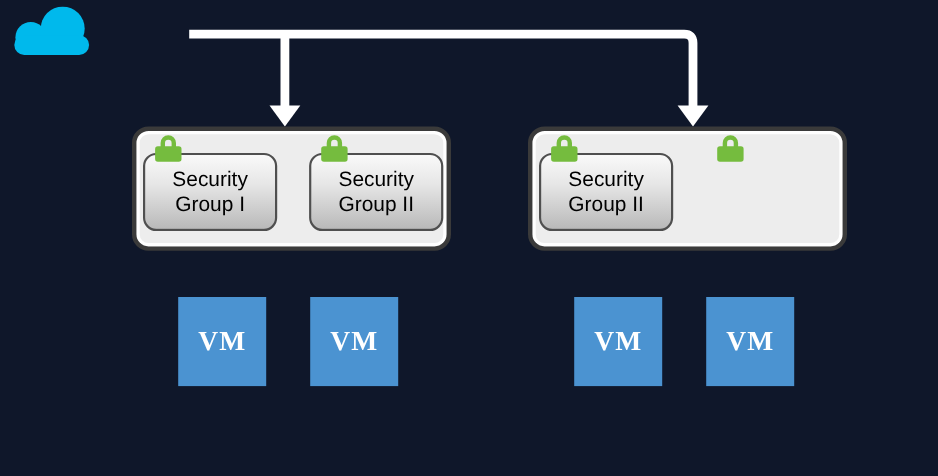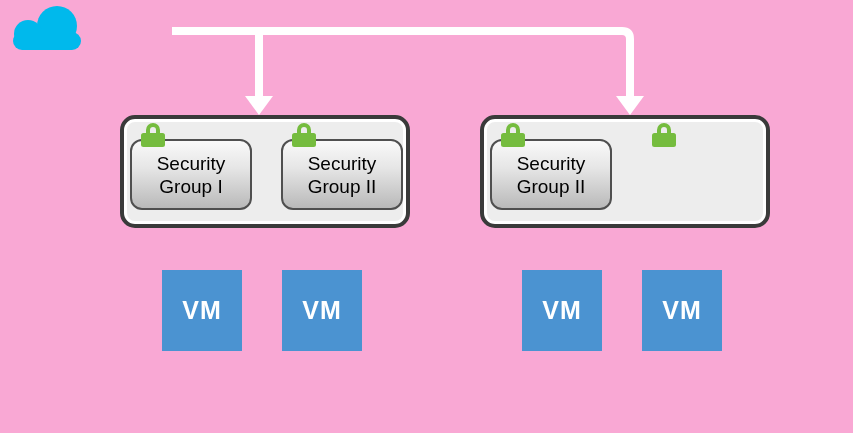--- a/index.html
+++ b/index.html
@@ -1,17 +1,17 @@
 <!DOCTYPE html>
 <html><head>
 <meta charset="utf-8">
 <style>
   html,body{margin:0;padding:0;background:#000;}
   body{width:853px;height:433px;position:relative;font-family:"Liberation Sans",sans-serif;}
-  .canvas{position:absolute;left:0;top:0;width:853px;height:433px;background:#f9a8d4;overflow:hidden;}
+  .canvas{position:absolute;left:0;top:0;width:853px;height:433px;background:#0f172a;overflow:hidden;}
 
   .cloud{position:absolute;left:10px;top:6px;width:74px;height:45px;}
   .arrows{position:absolute;left:0;top:0;width:853px;height:433px;}
 
   .container{position:absolute;top:115px;width:290px;height:113px;box-sizing:border-box;
     background:#ededed;border:4px solid #3a3a3a;border-radius:15px;
     box-shadow:inset 0 0 0 3px #ffffff;}
   .c-left{left:120px}
   .c-right{left:480px}
 
@@ -20,21 +20,21 @@
     background:linear-gradient(180deg,#f9f9f9 0%,#e6e6e6 40%,#b9b9b9 100%);
     display:flex;align-items:center;justify-content:center;text-align:center;
     font-size:19px;line-height:23px;color:#000;padding:0 5px;}
   .sg1{left:130px}.sg2{left:281px}.sg3{left:490px}.sg4{left:641px}
 
   .lock{position:absolute;top:120px;width:26px;height:28px;}
   .l1{left:140px}.l2{left:291px}.l3{left:500px}.l4{left:651px}
 
   .vm{position:absolute;top:270px;width:80px;height:81px;background:#4b93d1;
     display:flex;align-items:center;justify-content:center;
-    color:#ffffff;font-weight:bold;font-size:25px;letter-spacing:1px;}
+    color:#ffffff;font-weight:bold;font-size:25px;letter-spacing:1px;font-family:Liberation Serif, serif;}
   .v1{left:162px}.v2{left:282px}.v3{left:522px}.v4{left:642px}
 </style>
 </head>
 <body>
 
 <div class="canvas">
 
   <svg class="cloud" viewBox="0 0 74 45" xmlns="http://www.w3.org/2000/svg">
     <g fill="#00b9ec">
       <circle cx="47" cy="20" r="20"></circle>

